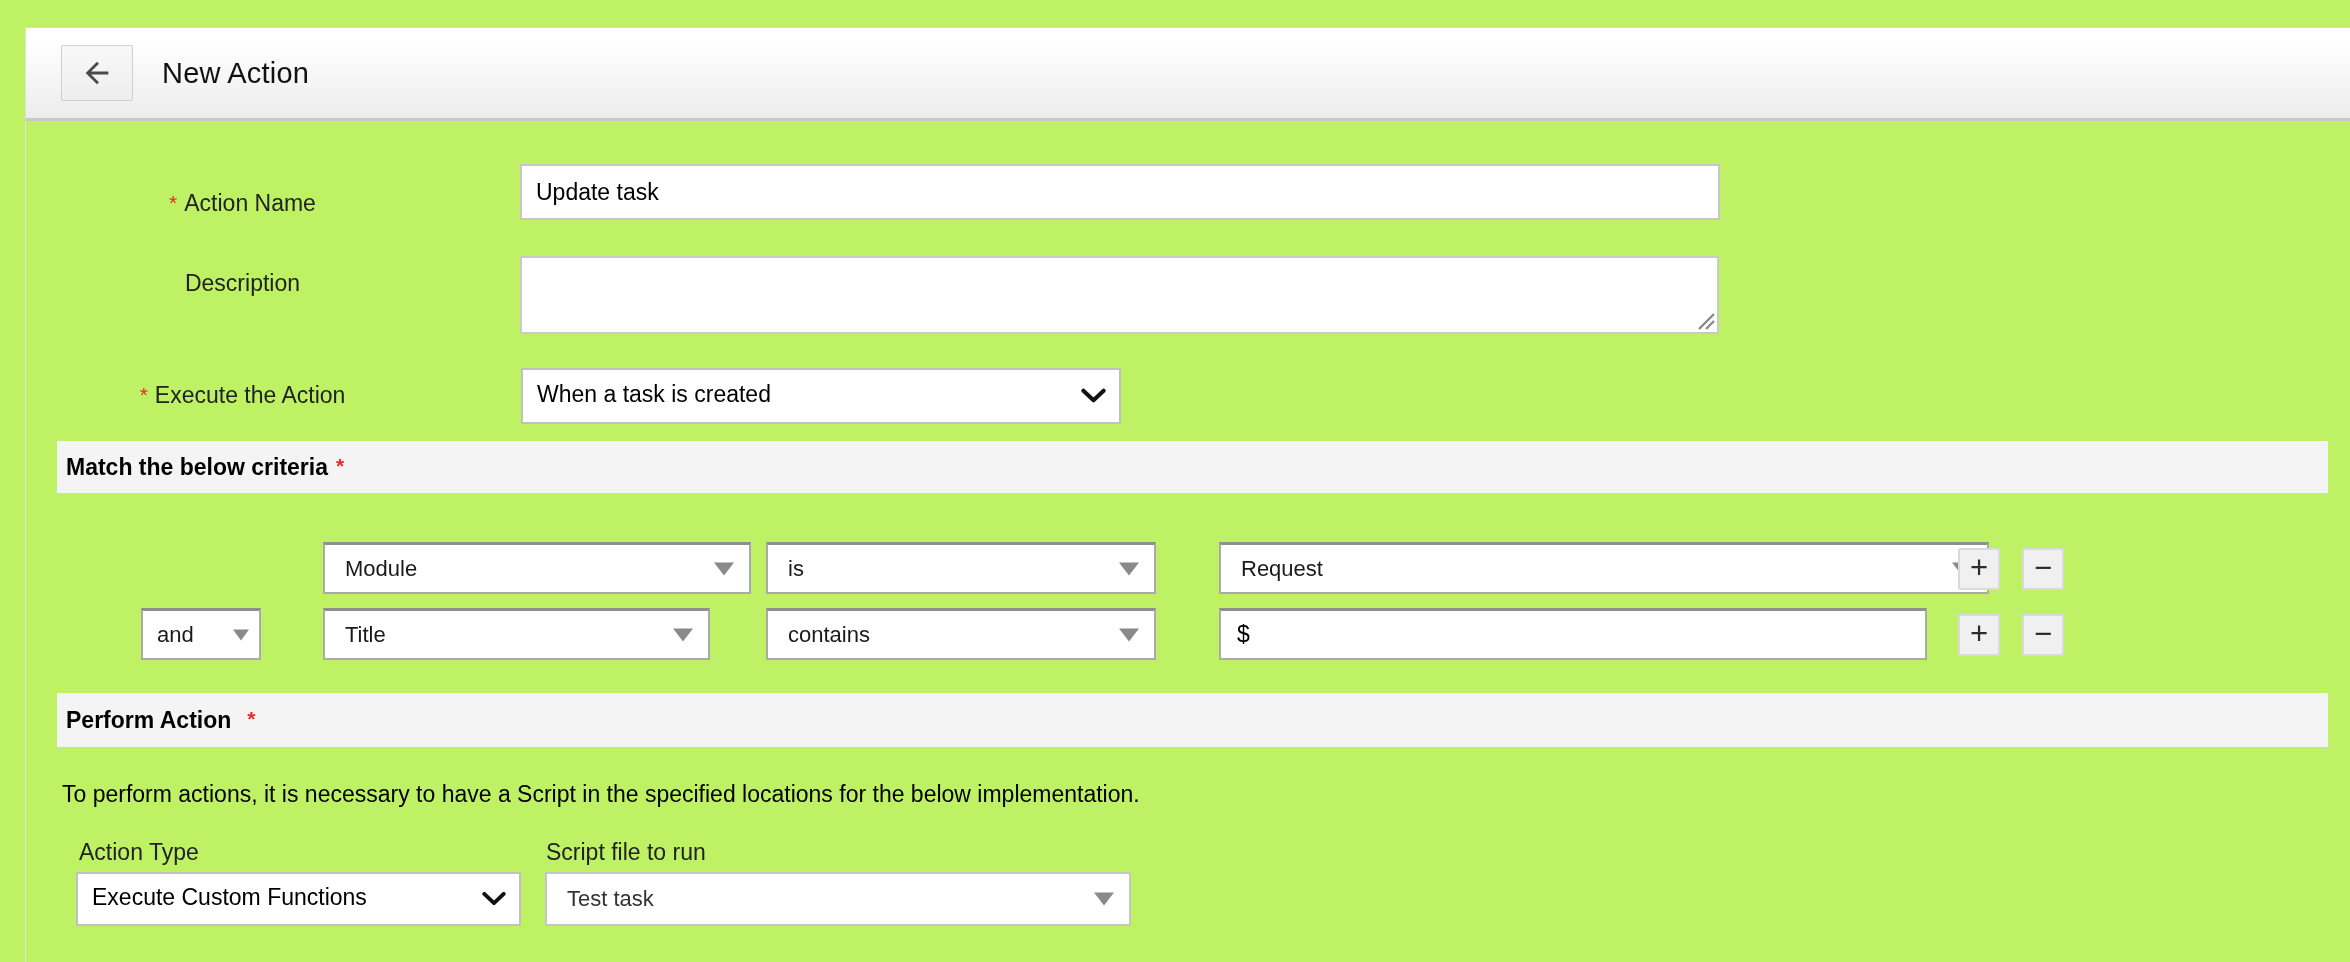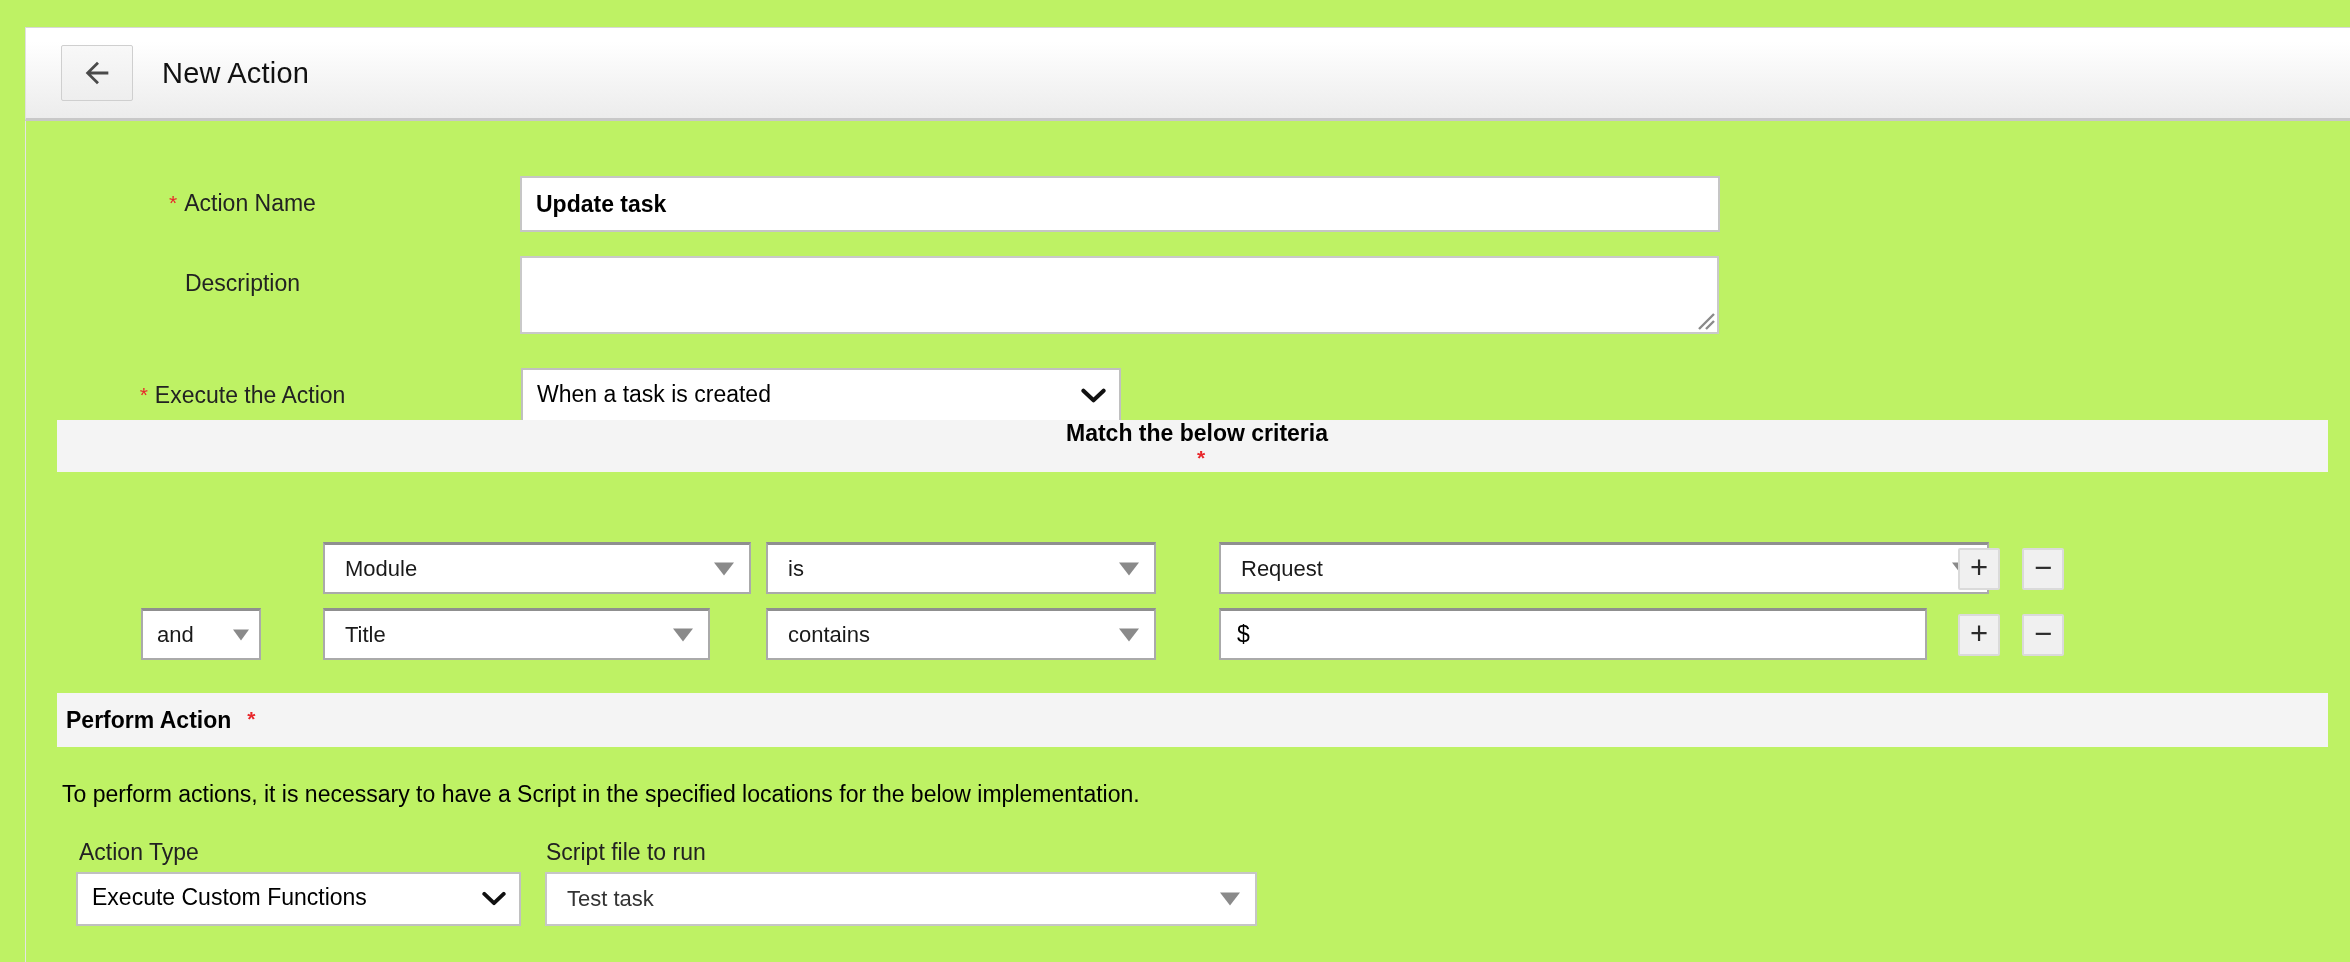--- a/index.html
+++ b/index.html
@@ -97,21 +97,21 @@
           </svg>
       </span>
     </div>
     <div class="page-title">New Action</div>
   </div>
   <div class="left-rail"></div>
 
   <div class="form-label" style="top:190px;">
     <span class="req">*</span><span>Action Name</span>
   </div>
-  <input class="text-input" style="top: 176px; font-weight: bold;" type="text" value="Update task">
+  <input class="text-input" style="top: 164px;" type="text" value="Update task">
 
   <div class="form-label" style="top:270px;">
     <span>Description</span>
   </div>
   <div class="ta-wrap">
     <textarea style=""></textarea>
     <span class="resize-grip">
       <svg width="20" height="20" viewBox="0 0 20 20">
           <path d="M3 18 L18 3 M10 18 L18 10" stroke="#8a8a8a" stroke-width="2.4" fill="none"></path>
         </svg>
@@ -123,21 +123,21 @@
   </div>
   <div class="native-select" style="left:521px;top:368px;width:600px;">
     <span>When a task is created</span>
     <span class="chev" style="display:flex;">
       <svg width="25" height="16" viewBox="0 0 26 16">
           <path d="M2.5 2.5 L13 12.5 L23.5 2.5" fill="none" stroke="#111" stroke-width="4.2" stroke-linecap="round" stroke-linejoin="round"></path>
         </svg>
     </span>
   </div>
 
-  <div class="section-band" style="top:420px;flex-direction:column;">
+  <div class="section-band" style="top:441px;">
     <span>Match the below criteria</span>
     <span class="req">*</span>
   </div>
 
   <div class="dd" style="left:323px;top:542px;width:428px;text-align:right;">
     <span>Module</span>
     <span class="tri"></span>
   </div>
   <div class="dd" style="left:766px;top:542px;width:390px;">
     <span>is</span>
@@ -186,18 +186,18 @@
 
   <div class="native-select" style="left:76px;top:872px;width:445px;height:54px;">
     <span>Execute Custom Functions</span>
     <span class="chev" style="display:flex;">
       <svg width="24" height="15" viewBox="0 0 26 16">
           <path d="M2.5 2.5 L13 12.5 L23.5 2.5" fill="none" stroke="#111" stroke-width="4.2" stroke-linecap="round" stroke-linejoin="round"></path>
         </svg>
     </span>
   </div>
 
-  <div class="dd" style="left:545px;top:872px;width:712px;height:54px;border:2px solid #c6c6c6;color:#333;">
+  <div class="dd" style="left:545px;top:872px;width:586px;height:54px;border:2px solid #c6c6c6;color:#333;">
     <span>Test task</span>
     <span class="tri"></span>
   </div>
 
 </div>
 
 </body></html>

